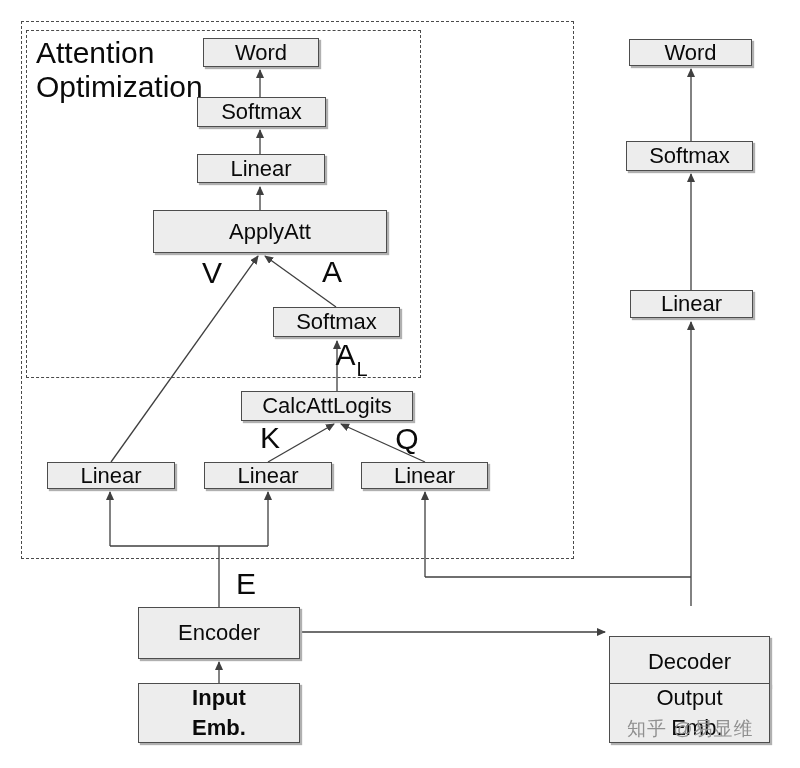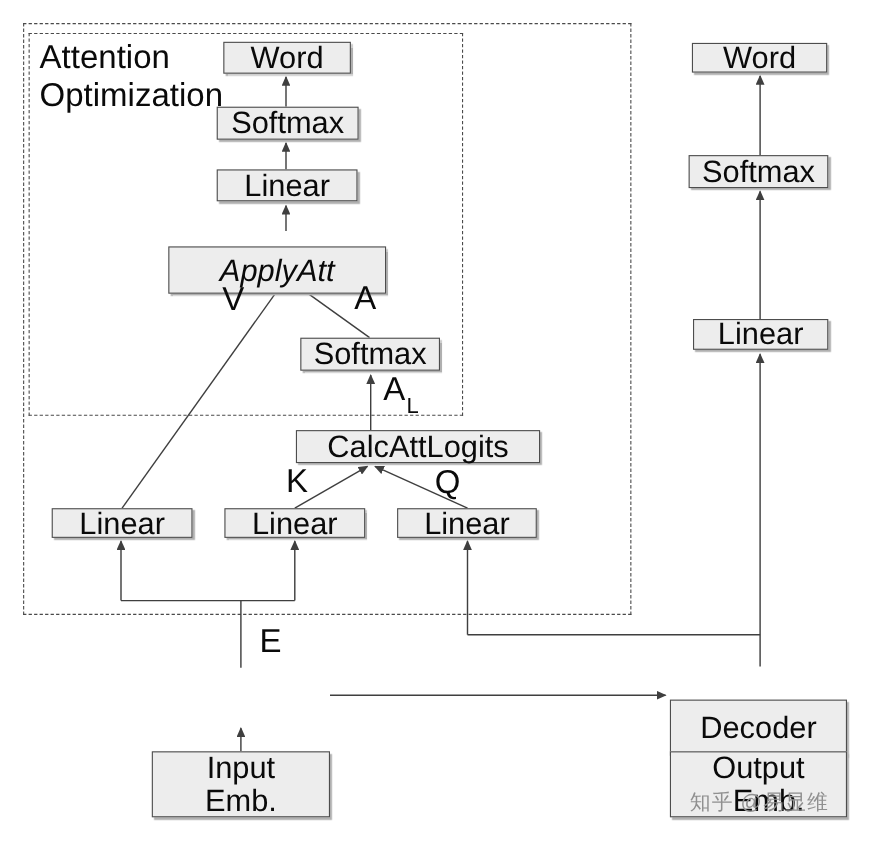--- a/index.html
+++ b/index.html
@@ -33,21 +33,21 @@
     z-index: 2;
   }
   .node {
     position: absolute;
     background: var(--node-fill);
     border: 1.5px solid var(--node-border);
     box-shadow: 2px 2px 1px #b0b0b0;
     display: flex;
     align-items: center;
     justify-content: center;
-    font-size: 28px;
+    font-size: 22px;
     line-height: 30px;
     text-align: center;
     white-space: pre-line;
     color: var(--text);
     z-index: 3;
   }
   .group-label {
     position: absolute;
     font-size: 30px;
     line-height: 34px;
@@ -127,39 +127,40 @@
       <line x1="691" y1="141" x2="691" y2="69" marker-end="url(#arrow)"></line>
     </g>
   </svg>
 
   <div class="group-label" style="left:36px; top:36px;">Attention
 Optimization</div>
 
   <div class="node" style="left:203px; top:38px; width:116px; height:29px;">Word</div>
   <div class="node" style="left:197px; top:97px; width:129px; height:30px;">Softmax</div>
   <div class="node" style="left:197px; top:154px; width:128px; height:29px;">Linear</div>
-  <div class="node" style="left:153px; top:224px; width:198px; height:43px;font-style:italic;">ApplyAtt</div>
+  <div class="node" style="left:153px; top:210px; width:234px; height:43px;">ApplyAtt</div>
   <div class="node" style="left:273px; top:307px; width:127px; height:30px;">Softmax</div>
-  <div class="node" style="left:241px; top:391px; width:222px; height:30px;margin-left:28px;">CalcAttLogits</div>
+  <div class="node" style="left:241px; top:391px; width:172px; height:30px;">CalcAttLogits</div>
   <div class="node" style="left:47px; top:462px; width:128px; height:27px;">Linear</div>
   <div class="node" style="left:204px; top:462px; width:128px; height:27px;">Linear</div>
   <div class="node" style="left:361px; top:462px; width:127px; height:27px;">Linear</div>
 
-  <div class="node" style="left:138px; top:683px; width:162px; height:60px;">Input
+  <div class="node" style="left:138px; top:607px; width:162px; height:52px;">Encoder</div>
+  <div class="node" style="left:138px; top:683px; width:162px; height:60px;font-weight:bold;">Input
 Emb.</div>
   <div class="node" style="left:609px; top:636px; width:161px; height:51px;">Decoder</div>
   <div class="node" style="left:609px; top:683px; width:161px; height:60px;text-align:right;">Output
 Emb.</div>
 
   <div class="node" style="left:629px; top:39px; width:123px; height:27px;">Word</div>
   <div class="node" style="left:626px; top:141px; width:127px; height:30px;">Softmax</div>
   <div class="node" style="left:630px; top:290px; width:123px; height:28px;">Linear</div>
 
   <div class="edge-label" style="left:198px; top:257px; width:28px;">V</div>
   <div class="edge-label" style="left:318px; top:256px; width:28px;">A</div>
-  <div class="edge-label" style="left:344px; top:339px; width:40px;"><span>A</span><sub>L</sub></div>
+  <div class="edge-label" style="left:331px; top:339px; width:40px;"><span>A</span><sub>L</sub></div>
   <div class="edge-label" style="left:256px; top:422px; width:28px;">K</div>
   <div class="edge-label" style="left:393px; top:423px; width:28px;">Q</div>
   <div class="edge-label" style="left:232px; top:568px; width:28px;">E</div>
 
   <div id="watermark">知乎 @易显维</div>
 
 </div>
 
 </body></html>

